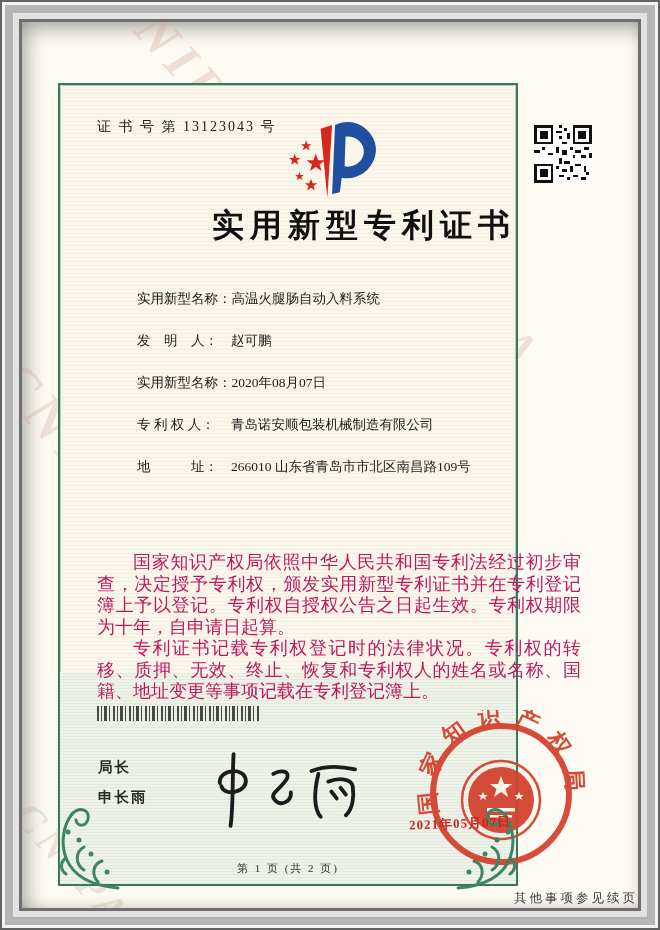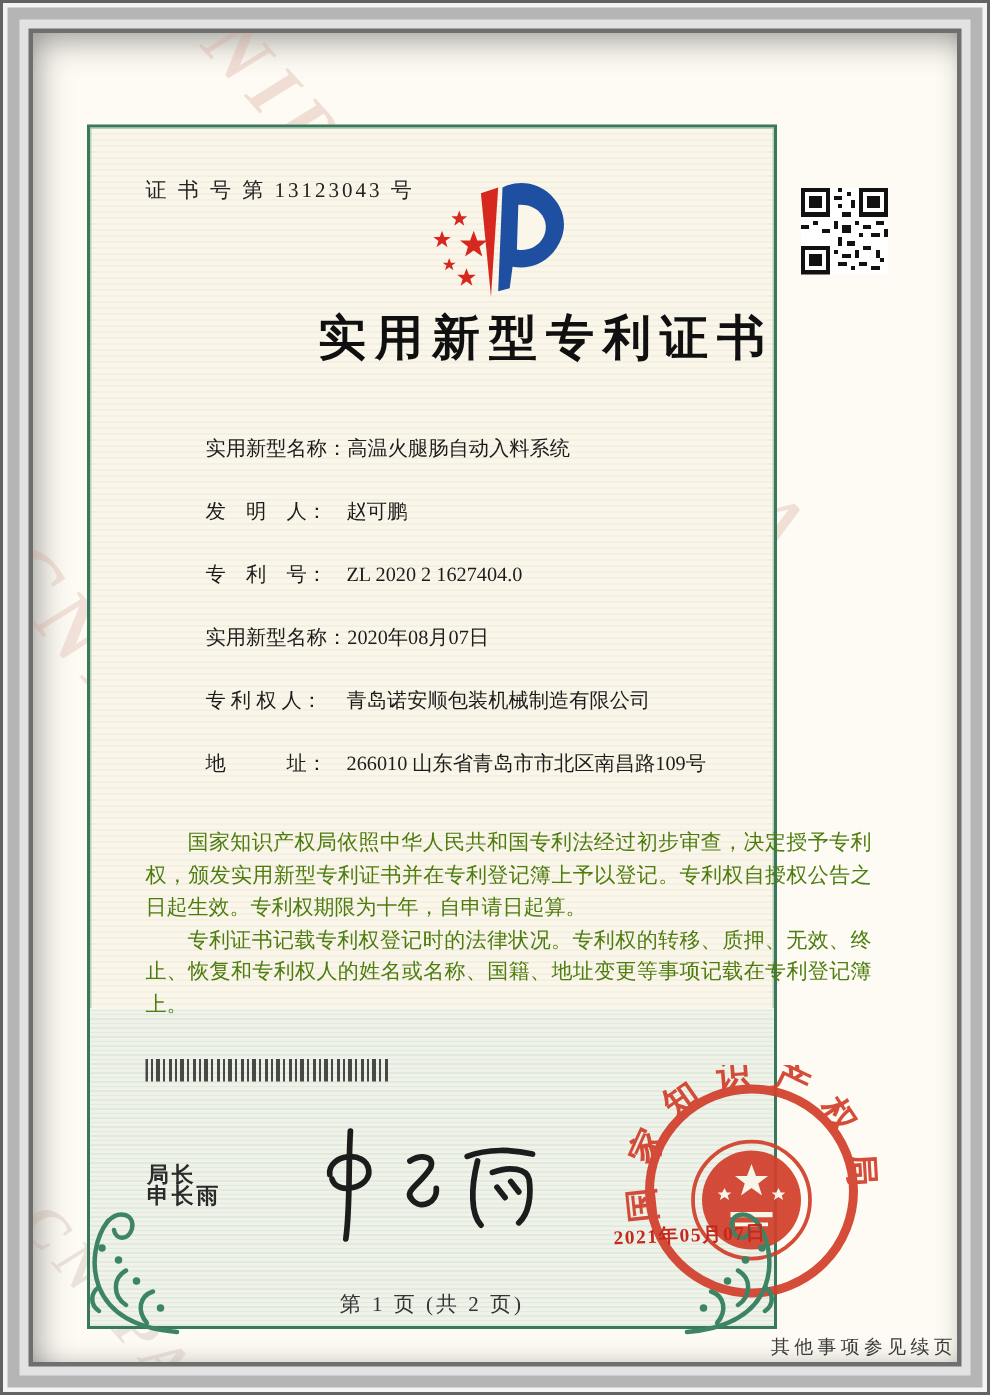--- a/index.html
+++ b/index.html
@@ -67,49 +67,49 @@
   
   .fields { position:absolute; left:37px; top:205px; width:486px;margin-left:40px; }
   .fld-row { height:42px; font-size:13.5px; color:#1c1c1c; white-space:nowrap; }
   .fld-label { display:inline-block; min-width:94px; }
   .fld-value { }
   .pair2 { margin-left:52px; }
 
   
   .body-text {
     position:absolute; left:37px; top:467px; width:484px;
-    font-size:14px; line-height:21.5px; color:#4d7c0f; text-align:justify;
+    font-size:18px; line-height:21.5px; color:#be185d; text-align:justify;
   }
   .body-text p { text-indent:2em; }
 
   
   .barcode {
     position:absolute; left:37px; top:621px; width:162px; height:15px; opacity:.85;
     background:repeating-linear-gradient(90deg,
       #2b2b2b 0 2px, transparent 2px 4px, #2b2b2b 4px 5px, transparent 5px 7px,
       #2b2b2b 7px 10px, transparent 10px 12px, #2b2b2b 12px 13px, transparent 13px 16px);
   }
   .issuer-title, .issuer-name {
     position:absolute; left:38px; font-family:"Liberation Sans", sans-serif;
     font-weight:bold; font-size:14.5px; color:#2a2a2a; letter-spacing:2px;
   }
-  .issuer-title { top:673px;margin-top:16px; }
+  .issuer-title { top:673px; }
   .issuer-name  { top:703px; }
   .signature { position:absolute; left:140px; top:662px; width:168px; height:86px; }
 
   .seal { position:absolute; left:343px; top:625px; width:196px; height:172px; opacity:.93; }
   .seal-date {
     position:absolute; left:349px; top:729px; width:140px; z-index:6;
     font-size:13px; font-weight:bold; color:#c6281c; letter-spacing:1px;
     transform:rotate(-2deg); white-space:nowrap;
   }
 
   .page-no {
     position:absolute; left:0; top:776px; width:100%; text-align:center;
-    font-size:14px; letter-spacing:2px; color:#333;
+    font-size:11px; letter-spacing:2px; color:#333;
   }
 
   .flourish { position:absolute; bottom:-8px; width:70px; height:96px; z-index:4; }
   .flourish.left  { left:-8px; }
   .flourish.right { right:-8px; transform:scaleX(-1); }
 
   .note {
     position:absolute; left:0; top:868px; width:100%; text-align:right;
     font-size:12.5px; letter-spacing:3px; color:#3a3a3a; z-index:3;
   }
@@ -195,23 +195,20 @@
       <div class="title">实用新型专利证书</div>
 
       <div class="fields">
         <div class="fld-row">
           <span class="fld-label">实用新型名称：</span><span class="fld-value">高温火腿肠自动入料系统</span>
         </div>
         <div class="fld-row">
           <span class="fld-label">发　明　人：</span><span class="fld-value">赵可鹏</span>
         </div>
         <div class="fld-row">
-          <span class="fld-label">专　利　号：</span><span class="fld-value">ZL 2020 2 1627404.0</span>
-        </div>
-        <div class="fld-row">
           <span class="fld-label">实用新型名称：</span><span class="fld-value">2020年08月07日</span>
         </div>
         <div class="fld-row">
           <span class="fld-label">专 利 权 人：</span><span class="fld-value">青岛诺安顺包装机械制造有限公司</span>
         </div>
         <div class="fld-row">
           <span class="fld-label">地　　　址：</span><span class="fld-value">266010 山东省青岛市市北区南昌路109号</span>
         </div>
       </div>
 

